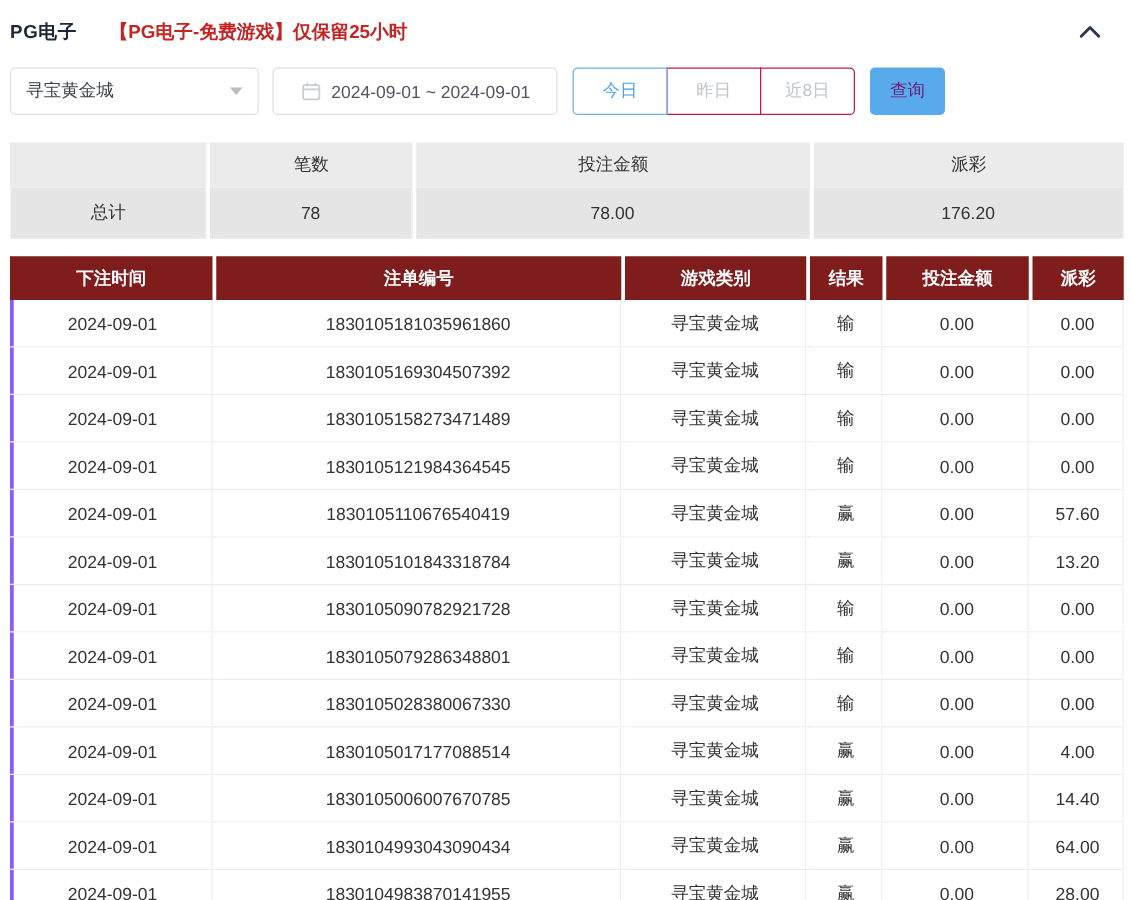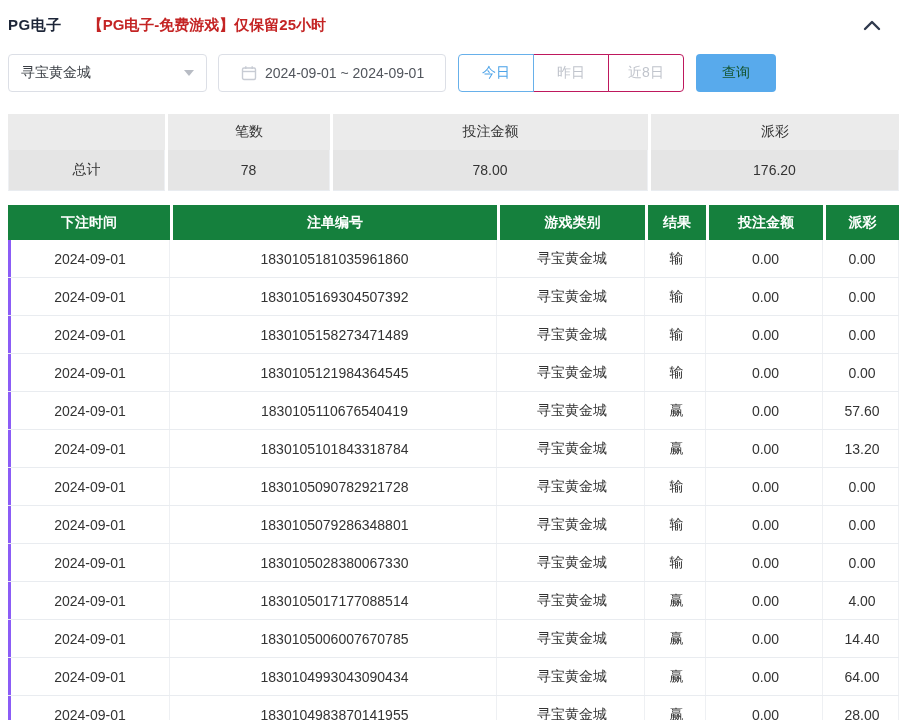--- a/index.html
+++ b/index.html
@@ -34,41 +34,41 @@
   .btn-group { display: flex; margin-left: 12px; }
   .qbtn {
     min-width: 76px; height: 38px; background: #fff; border: 1px solid #be185d;
     font-size: 14px; color: #c0c4cc; display: flex; align-items: center; justify-content: center;
     cursor: pointer; margin-left: -1px; font-family: inherit;
   }
   .qbtn:first-child { border-radius: 4px 0 0 4px; margin-left: 0; }
   .qbtn:last-child { border-radius: 0 4px 4px 0; text-align: right; }
   .qbtn.active { border: 1px solid #67b0ea; color: #4da3e8; position: relative; z-index: 2; }
   .query-btn {
-    margin-left: 12px; width: 80px; height: 38px; background: #58aaec; color: #14532d;
+    margin-left: 12px; width: 60px; height: 38px; background: #58aaec; color: #701a75;
     border: none; border-radius: 4px; font-size: 14px; cursor: pointer; font-family: inherit;
   }
 
   
   .sum-grid { display: grid; grid-template-columns: 157px 162px 315px 248px; column-gap: 3px; }
   .main-grid { display: grid; grid-template-columns: 162px 324px 145px 58px 114px 73px; column-gap: 3px; }
   .cellc { display: flex; align-items: center; justify-content: center; font-size: 14px; }
 
   
   .summary { margin-top: 22px; }
   .summary .head .cellc { background: #ebebeb; height: 36px; color: #333; }
   .summary .bodyrow .cellc {
     height: 41px; background: #e5e5e5; border-bottom: 1px solid #e9ecf0;
     border-right: 1px solid #eef0f3;
   }
   .summary .bodyrow .cellc:first-child { border-left: 1px solid #eef0f3; }
 
   
   .maintable { margin-top: 14px; }
-  .maintable .head .cellc { background: #15803d; height: 35px; color: #fff; font-weight: bold; }
+  .maintable .head .cellc { background: #7f1d1d; height: 35px; color: #fff; font-weight: bold; }
   .maintable .row { border-bottom: 1px solid #e9ecf0; }
   .maintable .row .cellc {
     height: 37px; background: #fff; border-right: 1px solid #eef0f3;
   }
   .maintable .row .cellc:first-child { border-left: 3px solid #8b5cf6; }
 
   svg { display: block; }
 </style>
 </head>
 <body>

